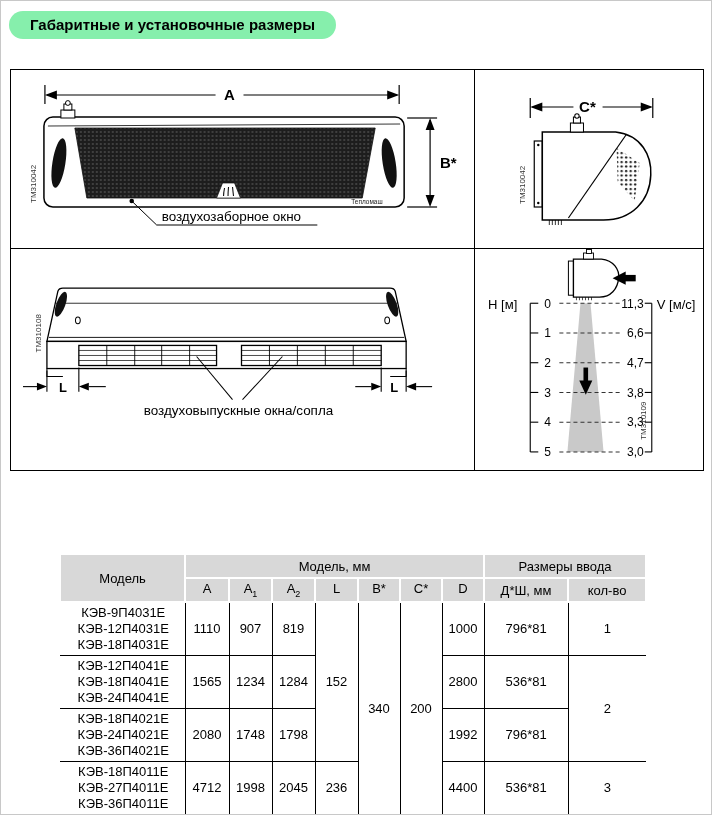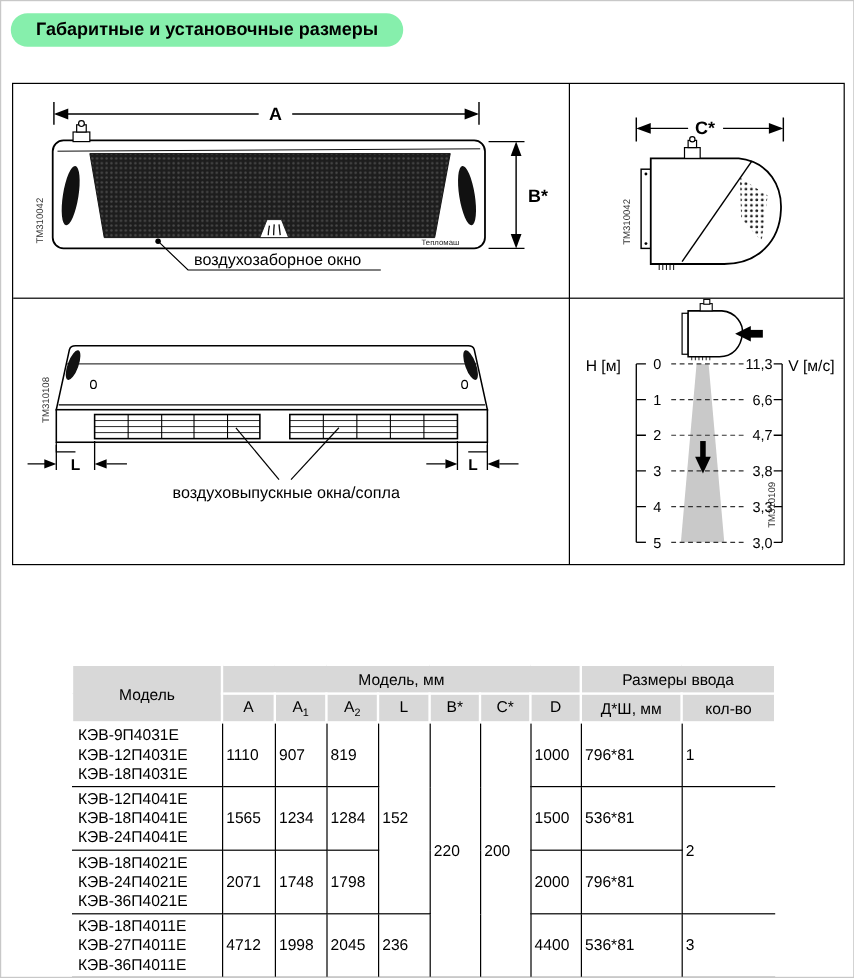--- a/index.html
+++ b/index.html
@@ -39,27 +39,27 @@
     border-collapse:collapse; table-layout:fixed; width:586px;
     font-size:13px;
     margin-top:40px;
   }
   .spec-table th {
     background:#d8d8d8; border:2px solid #fff;
     font-weight:normal; font-size:13px; text-align:center; padding:1px 0;
     height:20px;
   }
   .spec-table td {
-    border:1px solid #000; text-align:left; vertical-align:middle;
+    border:1px solid #000; text-align:center; vertical-align:middle;
     padding:2px 3px; line-height:16px;
   }
   .spec-table tbody tr { height:52px; }
   .spec-table tbody tr:first-child td { border-top:none; }
   .spec-table td.model {
-    text-align:left; white-space:pre-line; border-left:none; padding-left:5px;
+    text-align:center; white-space:pre-line; border-left:none; padding-left:5px;
   }
   .spec-table td.endc { border-right:none; }
   sub { font-size:9px; }
 
   .notes { position:absolute; left:58px; top:768px; font-size:13px; line-height:17px; }
 </style>
 </head>
 <body>
 
 <div class="page">
@@ -351,45 +351,45 @@
     </thead>
     <tbody>
       <tr>
         <td class="model">КЭВ-9П4031Е
 КЭВ-12П4031Е
 КЭВ-18П4031Е</td>
         <td>1110</td>
         <td>907</td>
         <td>819</td>
         <td rowspan="3">152</td>
-        <td rowspan="4">220</td>
+        <td rowspan="4">340</td>
         <td rowspan="4">200</td>
         <td>1000</td>
         <td>796*81</td>
         <td class="endc">1</td>
       </tr>
       <tr>
         <td class="model">КЭВ-12П4041Е
 КЭВ-18П4041Е
 КЭВ-24П4041Е</td>
         <td>1565</td>
         <td>1234</td>
         <td>1284</td>
-        <td>1500</td>
+        <td>2800</td>
         <td>536*81</td>
         <td class="endc" rowspan="2">2</td>
       </tr>
       <tr>
         <td class="model">КЭВ-18П4021Е
 КЭВ-24П4021Е
 КЭВ-36П4021Е</td>
-        <td>2071</td>
+        <td>2080</td>
         <td>1748</td>
         <td>1798</td>
-        <td>2000</td>
+        <td>1992</td>
         <td>796*81</td>
       </tr>
       <tr>
         <td class="model">КЭВ-18П4011Е
 КЭВ-27П4011Е
 КЭВ-36П4011Е</td>
         <td>4712</td>
         <td>1998</td>
         <td>2045</td>
         <td>236</td>

